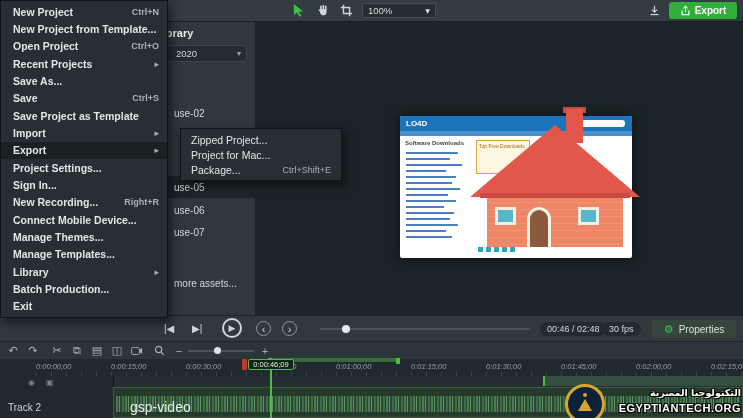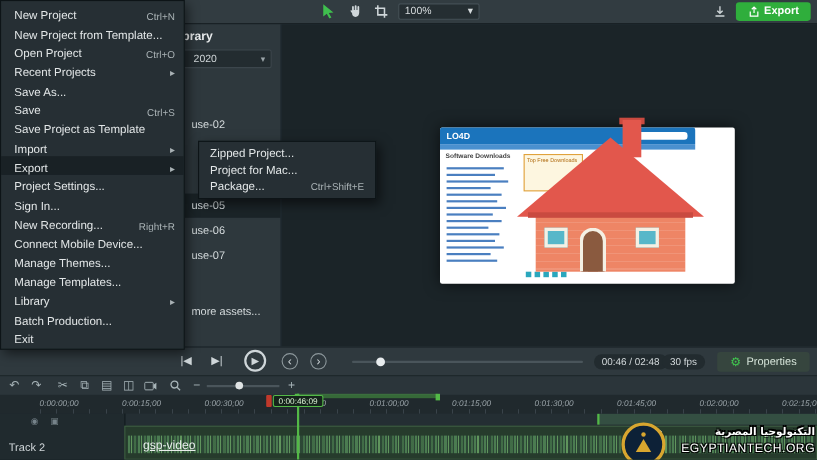--- a/index.html
+++ b/index.html
@@ -25,34 +25,34 @@
            border-radius:2px;display:flex;align-items:center;font-size:9.5px;color:#d3d9db;box-sizing:border-box;}
   .libdrop .val{padding-left:56px;flex:1;}
   .libdrop .car{padding-right:5px;font-size:8px;color:#9aa4a8;}
   .librow{position:absolute;left:0;width:142px;height:22px;display:flex;align-items:center;font-size:10px;color:#d4dadc;}
   .librow span{padding-left:61px;}
   .librow.sel{background:#1b2428;}
 
   
   .menu{position:absolute;left:0;top:0;width:168px;height:318px;background:#262f34;border:1px solid #0d1417;
         box-shadow:3px 4px 10px rgba(0,0,0,.55);z-index:80;display:flex;flex-direction:column;padding:2px 0;box-sizing:border-box;}
-  .mi{flex:1;display:flex;align-items:flex-end;padding:0 8px 0 12px;font-size:10.5px;color:#e2e6e7;white-space:nowrap;}
+  .mi{flex:1;display:flex;align-items:center;padding:0 8px 0 12px;font-size:10.5px;color:#e2e6e7;white-space:nowrap;font-weight:bold;}
   .mi .ml{flex:1;}
   .mi .ms{color:#a9b2b5;font-size:9px;}
   .mi .ma{color:#a9b2b5;font-size:9px;margin-left:4px;}
   .mi.hl{background:#192125;}
   .mi.dis{color:#636d71;}
   .submenu{position:absolute;left:180px;top:128px;width:160px;background:#262f34;border:1px solid #0d1417;
            box-shadow:3px 4px 10px rgba(0,0,0,.55);z-index:85;padding:3px 0;}
   .smi{height:15px;display:flex;align-items:center;padding:0 10px;font-size:10.5px;color:#e2e6e7;}
   .smi .ml{flex:1;}
   .smi .ms{color:#a9b2b5;font-size:9px;}
 
   
-  .browser{position:absolute;left:400px;top:95px;width:268px;height:142px;background:#ffffff;border-radius:2px;
+  .browser{position:absolute;left:400px;top:95px;width:232px;height:142px;background:#ffffff;border-radius:2px;
            box-shadow:0 0 14px rgba(0,0,0,.6);}
   .bhead{position:absolute;left:0;top:0;width:232px;height:15px;background:#1b74bc;border-radius:2px 2px 0 0;}
   .blogo{position:absolute;left:6px;top:3px;font-size:8px;font-weight:bold;color:#fff;}
   .bsearch{position:absolute;right:7px;top:4px;width:58px;height:7px;background:#fff;border-radius:3px;}
   .bnav{position:absolute;left:0;top:15px;width:232px;height:5px;background:#4a90cf;}
   .bheading{position:absolute;left:5px;top:24px;font-size:6px;font-weight:bold;color:#444;}
   .blink{position:absolute;left:6px;height:2px;background:#4a7fc0;}
   .adbox{position:absolute;left:76px;top:24px;width:54px;height:34px;background:#fdf6e0;border:1px solid #e0a23c;
          font-size:5px;color:#b06b10;padding:2px;box-sizing:border-box;}
   .bsq{position:absolute;bottom:6px;width:5px;height:5px;background:#2aa7bd;}
@@ -103,35 +103,35 @@
   .inpoint{position:absolute;left:242px;top:359px;width:5px;height:11px;background:#c0392b;border-radius:1px;z-index:44;}
 
   
   .tracks{position:absolute;left:0;top:375px;width:743px;height:43px;background:#242e33;z-index:10;}
   .theader{position:absolute;left:0;top:0;width:113px;height:43px;background:#202a2e;border-right:1px solid #131c20;}
   .tracklabel{position:absolute;left:8px;top:27px;font-size:10px;color:#cfd5d8;}
   .thicon{position:absolute;top:3px;font-size:8px;color:#76838a;}
   .clip{position:absolute;left:113px;top:12px;width:630px;height:31px;background:#263b2c;border:1px solid #3c5c42;box-sizing:border-box;}
   .wave{position:absolute;left:2px;top:8px;right:2px;height:16px;opacity:.95;
         background:repeating-linear-gradient(90deg,#4d7f53 0 2px,#2c4836 2px 3px,#63995f 3px 4px,#2c4836 4px 6px,#426e48 6px 8px,#2c4836 8px 9px);}
-  .cliplabel{position:absolute;left:16px;top:11px;font-size:11px;color:#e8edec;z-index:5;text-decoration:underline;}
+  .cliplabel{position:absolute;left:16px;top:11px;font-size:14px;color:#e8edec;z-index:5;}
   .adjclip{position:absolute;left:543px;top:1px;width:200px;height:10px;background:rgba(100,180,110,.25);border-left:2px solid #53b947;}
   .rightlabel{position:absolute;left:583px;top:14px;font-size:8px;color:#e8edec;z-index:6;}
 
   
   .wm{position:absolute;right:0;bottom:0;width:180px;height:40px;z-index:100;}
   .wmcircle{position:absolute;left:2px;bottom:-6px;width:40px;height:40px;border-radius:50%;border:3px solid #d8a62f;
             background:#0d2137;box-sizing:border-box;}
   .wmpyr{position:absolute;left:10px;top:12px;width:0;height:0;border-left:7px solid transparent;
          border-right:7px solid transparent;border-bottom:12px solid #d8a62f;}
   .wmsun{position:absolute;left:15px;top:6px;width:4px;height:4px;border-radius:50%;background:#d8a62f;}
   .wmtext1{position:absolute;right:2px;bottom:20px;font-size:9.5px;font-weight:bold;color:#fff;
            font-family:"DejaVu Sans",sans-serif;
            text-shadow:1px 1px 0 #000,-1px -1px 0 #000,1px -1px 0 #000,-1px 1px 0 #000;}
-  .wmtext2{position:absolute;right:2px;bottom:4px;font-size:11px;font-weight:normal;color:#fff;letter-spacing:.5px;
+  .wmtext2{position:absolute;right:2px;bottom:4px;font-size:11px;font-weight:bold;color:#fff;letter-spacing:.5px;
            text-shadow:1px 1px 0 #000,-1px -1px 0 #000,1px -1px 0 #000,-1px 1px 0 #000;}
 </style>
 </head>
 <body>
 
 <div id="app">
 
   <div class="topbar">
     <span class="tool" style="left:290px">
       <svg width="13" height="14" viewBox="0 0 14 15">

